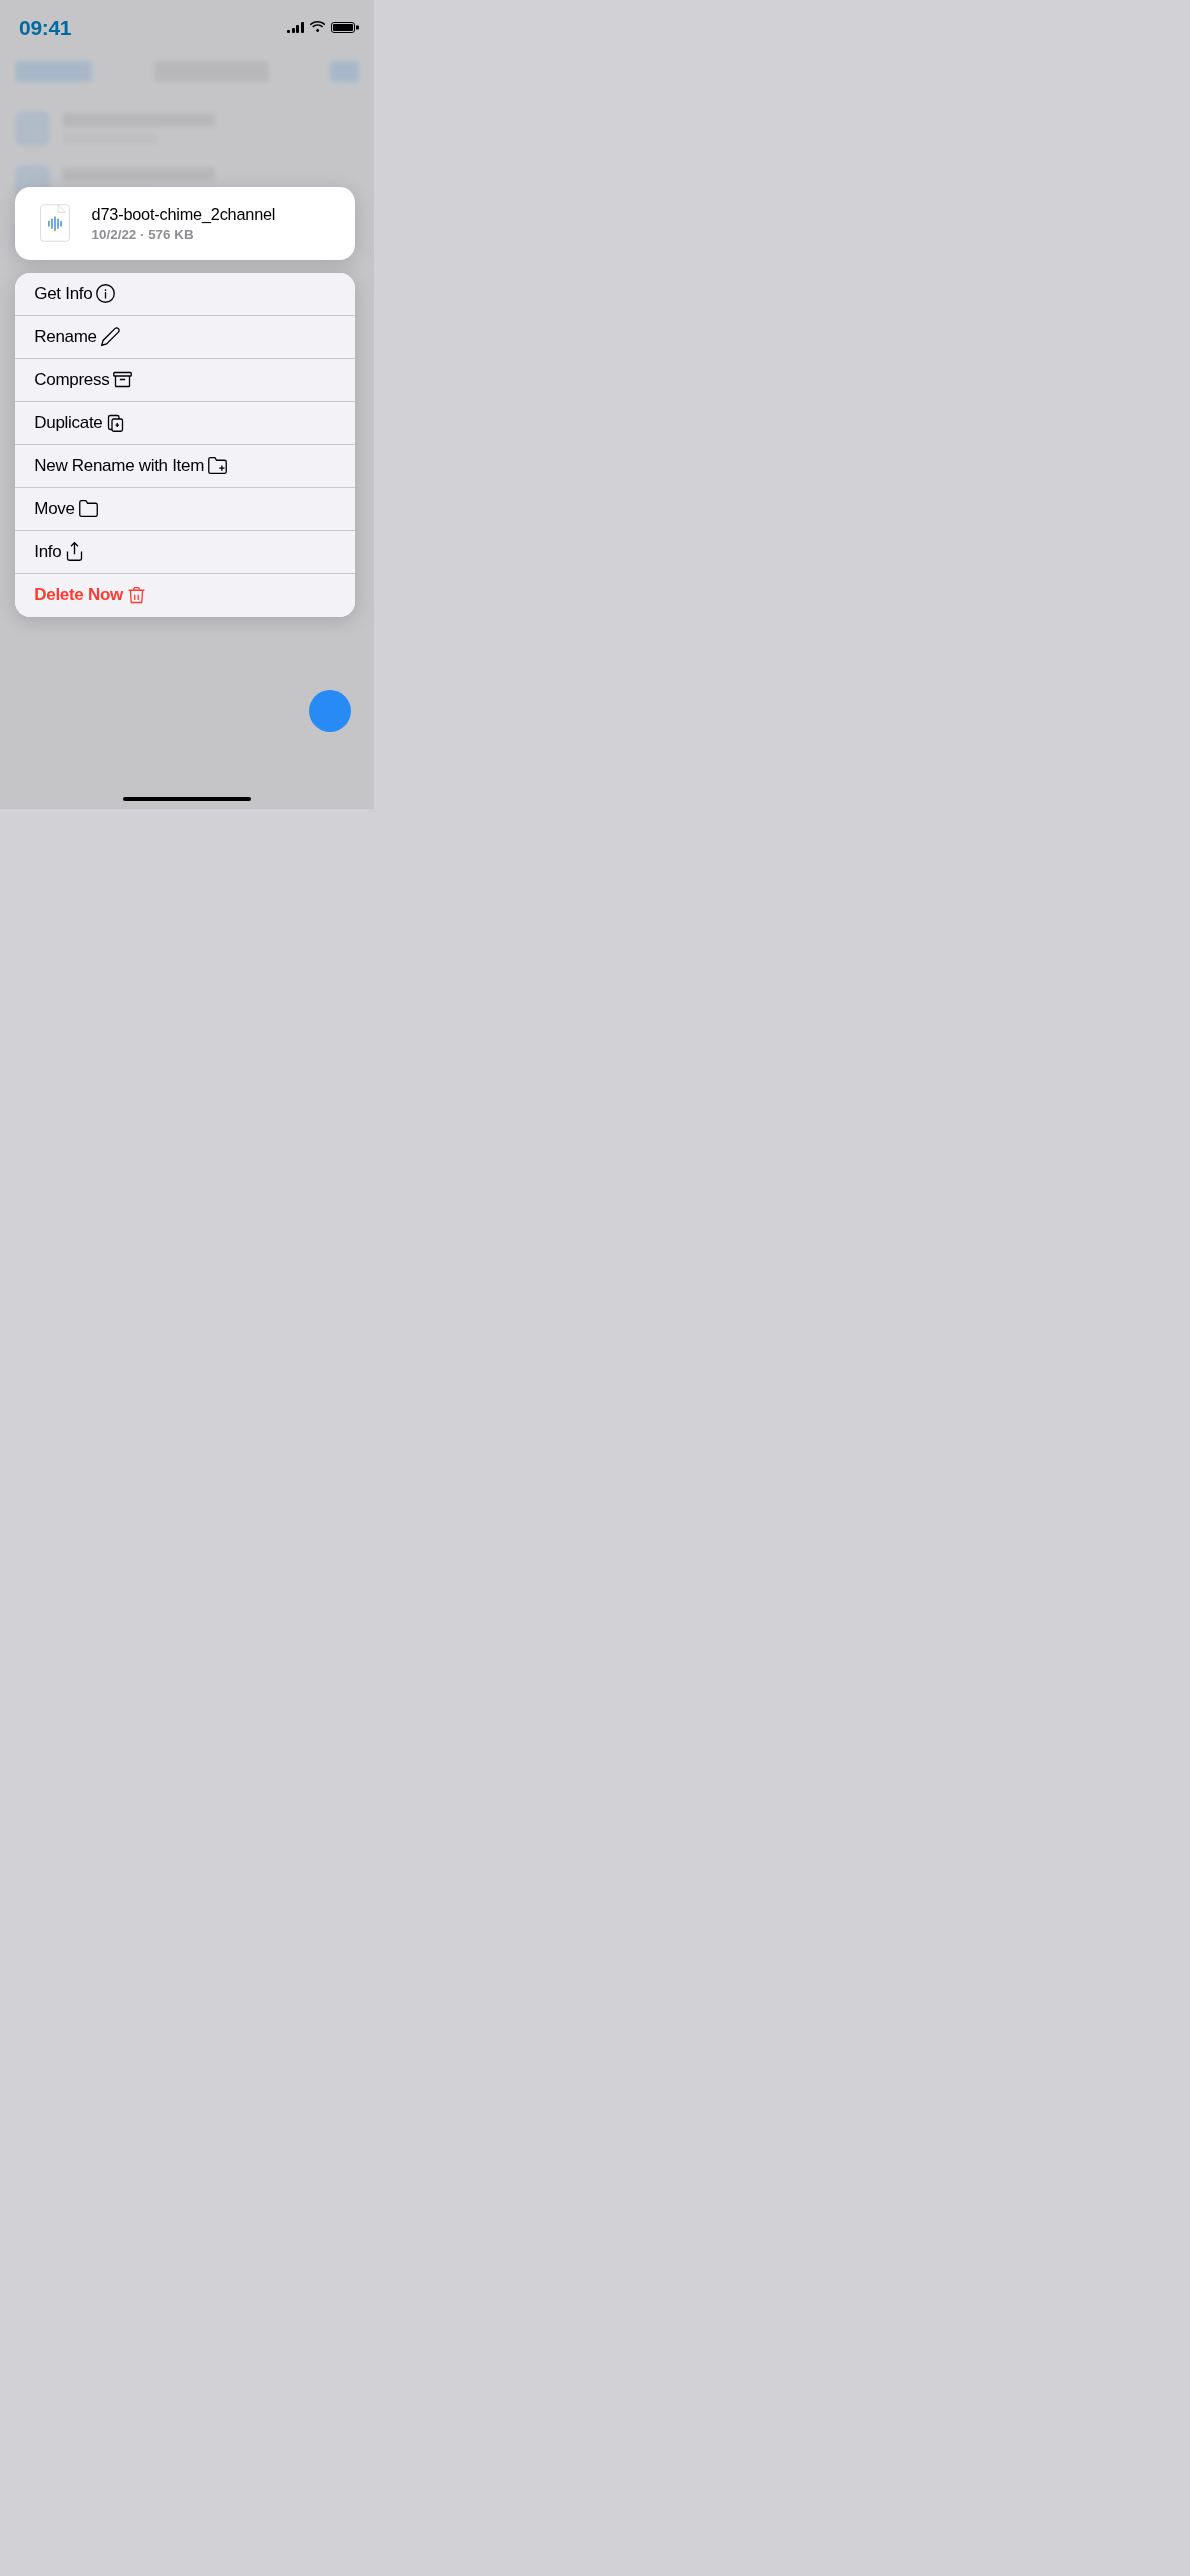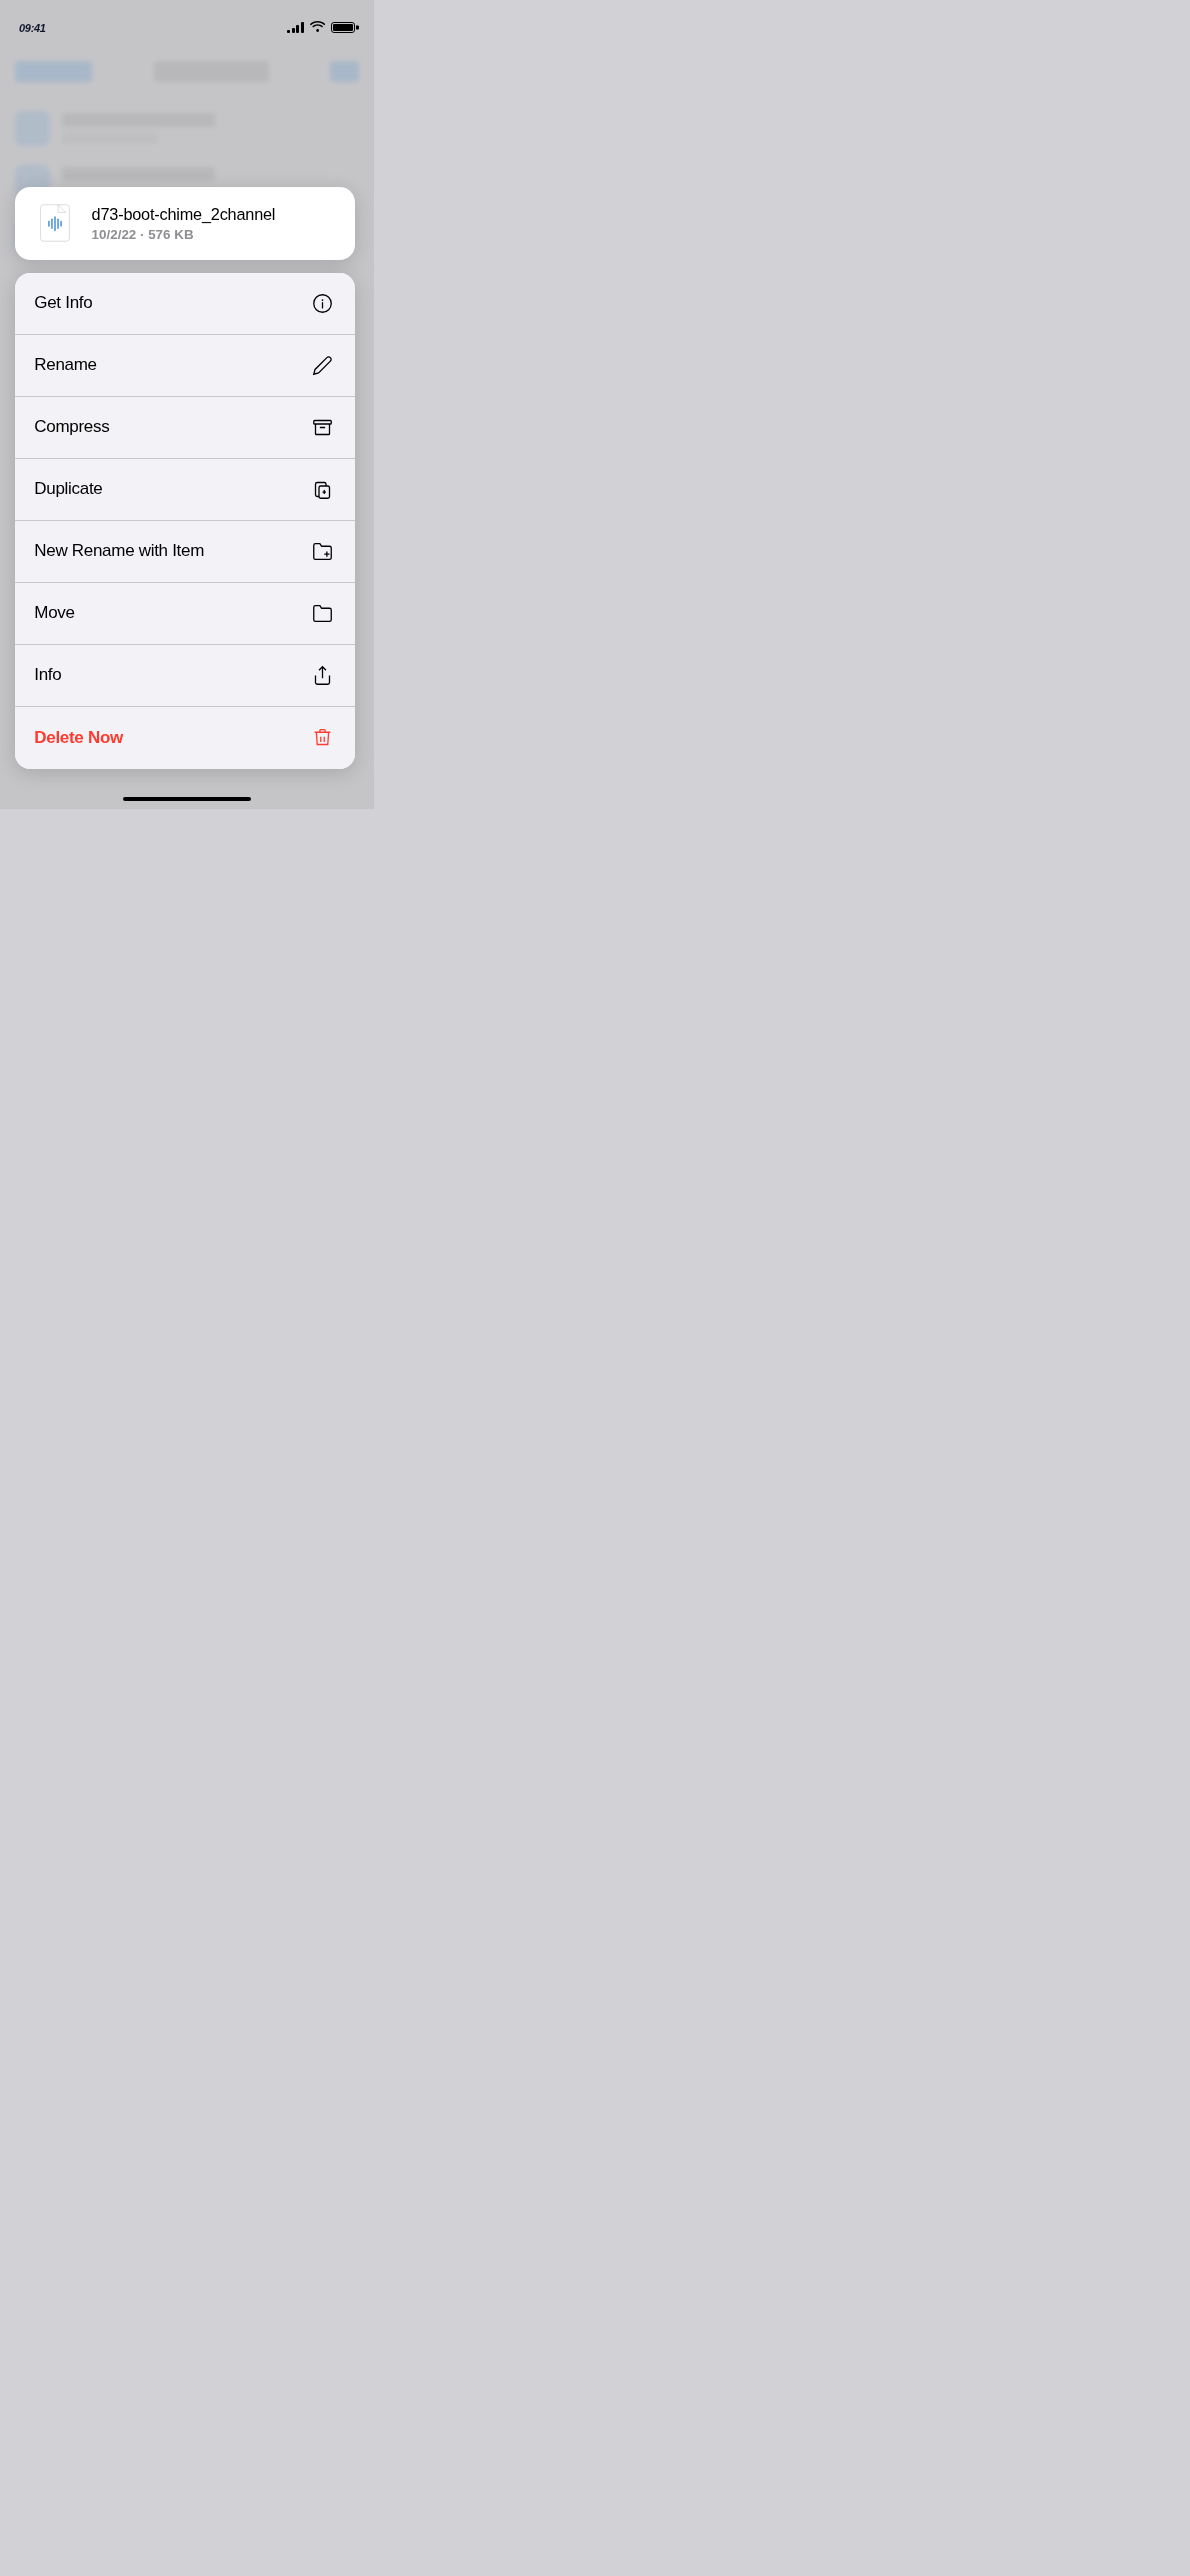--- a/index.html
+++ b/index.html
@@ -19,25 +19,24 @@
       display: flex;
       justify-content: space-between;
       align-items: center;
       padding: 13.4px 19px 0 19px;
       height: 42px;
       position: relative;
       z-index: 10;
     }
 
     .status-time {
-      font-size: 11px;
+      font-size: 21px;
       font-weight: 600;
-      color: #0f172a;
+      color: #0369a1;
       letter-spacing: -0.3px;
-      font-style: italic;
     }
 
     .status-icons {
       display: flex;
       align-items: center;
       gap: 5.8px;
     }
 
     .signal-bars {
       display: flex;
@@ -235,23 +234,23 @@
     .menu {
       background: #f2f2f7;
       border-radius: 15.3px;
       overflow: hidden;
       box-shadow: 0 3.8px 19px rgba(0,0,0,0.15);
     }
 
     .menu-item {
       display: flex;
       align-items: center;
-      justify-content: space-between;
+      justify-content: flex-start;
       padding: 0 19px;
-      height: 62px;
+      height: 43px;
       border-bottom: 0.5px solid #c8c8cc;
       background: #f2f2f7;
       cursor: pointer;
       position: relative;
     }
 
     .menu-item:last-child {
       border-bottom: none;
     }
 

